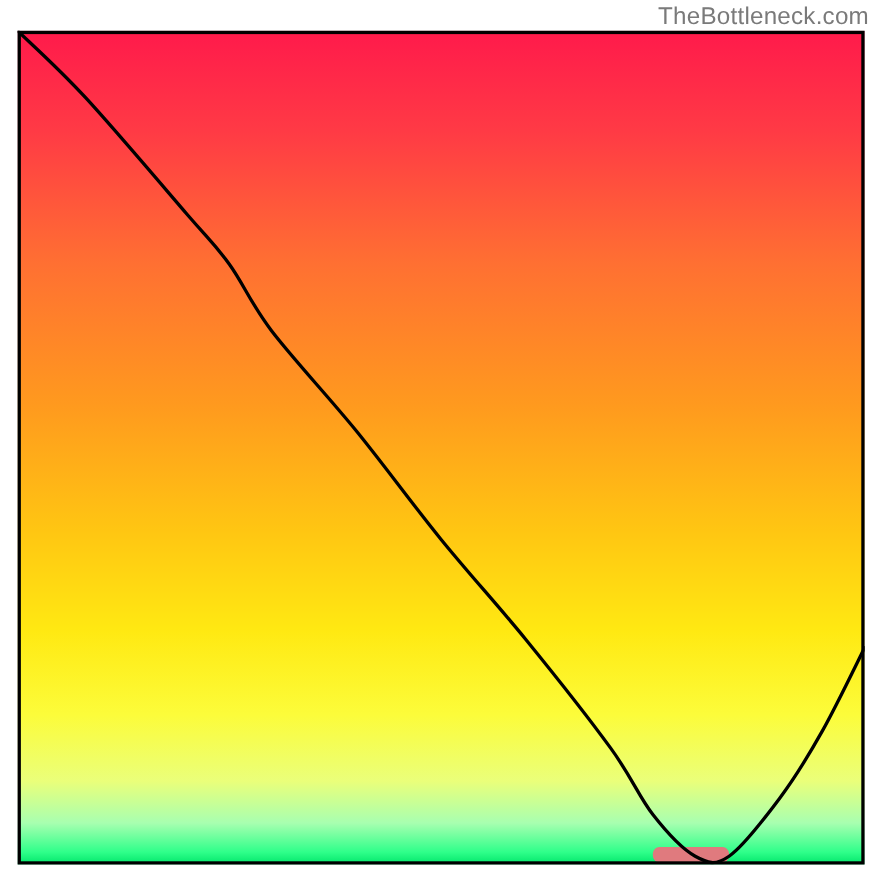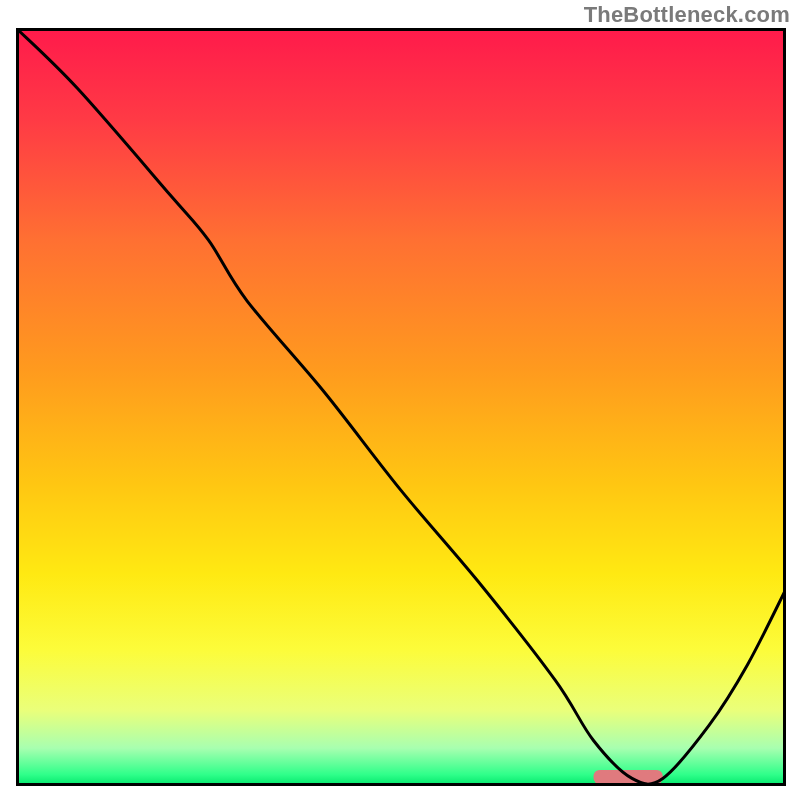--- a/index.html
+++ b/index.html
@@ -13,21 +13,21 @@
   .container {
     position: relative;
     width: 800px;
     height: 800px;
   }
   .watermark {
     position: absolute;
     top: 2px;
     right: 10px;
     font-size: 22px;
-    font-weight: bold;
+    font-weight: normal;
     color: #7a7a7a;
     letter-spacing: 0.2px;
     z-index: 5;
   }
   .plot-frame {
     position: absolute;
     left: 16px;
     top: 28px;
     width: 770px;
     height: 758px;

